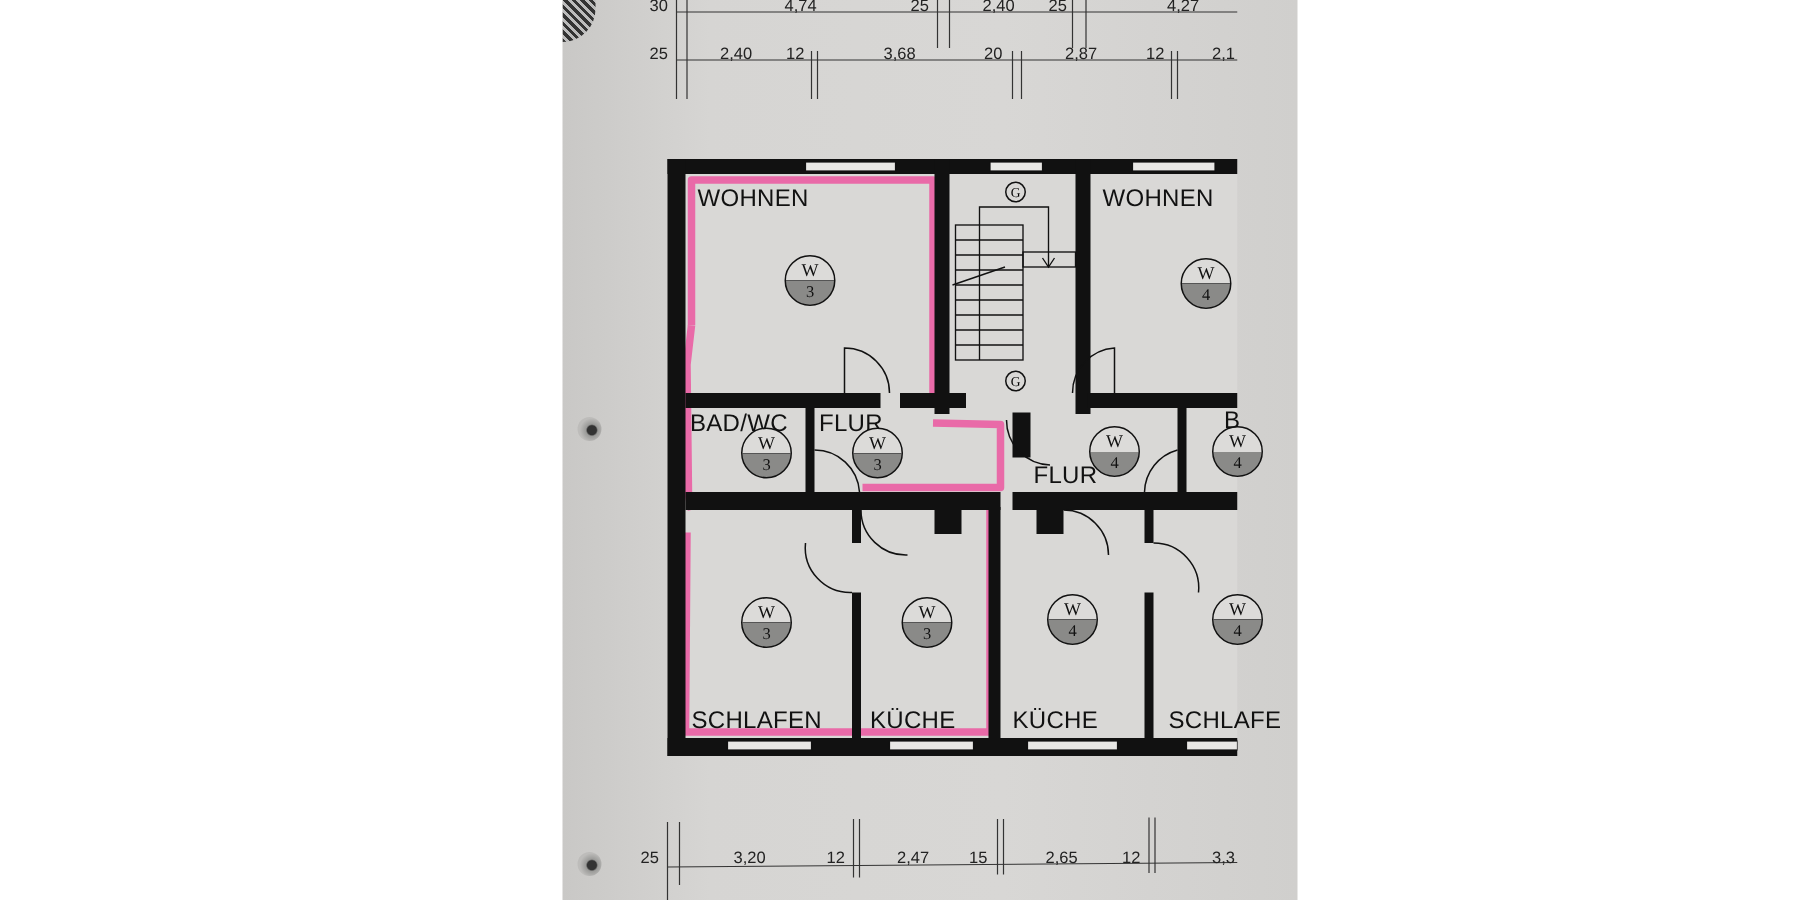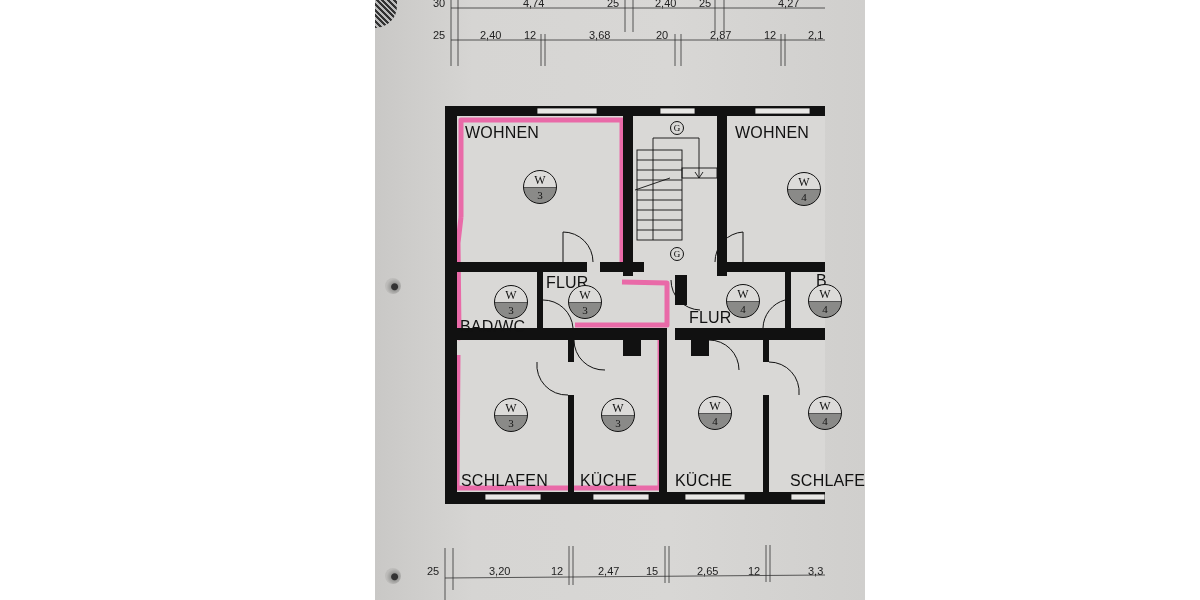--- a/index.html
+++ b/index.html
@@ -145,29 +145,29 @@
       <line x1="262" y1="220" x2="307" y2="220"></line>
       <line x1="262" y1="230" x2="307" y2="230"></line>
       <polyline points="278,240 278,138 324,138 324,178"></polyline>
       <polyline points="320,172 324,178 328,172"></polyline>
       <line x1="260" y1="190" x2="295" y2="178"></line>
       <rect x="307" y="168" width="35" height="10"></rect>
     </g>
   </svg>
 
   <div class="lbl" style="left:90px;top:124px;">WOHNEN</div>
-  <div class="lbl" style="left:85px;top:274px;margin-top:44px;">BAD/WC</div>
+  <div class="lbl" style="left:85px;top:274px;">BAD/WC</div>
   <div class="lbl" style="left:171px;top:274px;">FLUR</div>
   <div class="lbl" style="left:86px;top:472px;">SCHLAFEN</div>
   <div class="lbl" style="left:205px;top:472px;">KÜCHE</div>
   <div class="lbl" style="left:360px;top:124px;">WOHNEN</div>
   <div class="lbl" style="left:314px;top:309px;">FLUR</div>
   <div class="lbl" style="left:441px;top:272px;">B</div>
   <div class="lbl" style="left:300px;top:472px;">KÜCHE</div>
-  <div class="lbl" style="left:415px;top:472px;">SCHLAFE</div>
+  <div class="lbl" style="left:404px;top:472px;">SCHLAFE</div>
 
   <div class="wsym" style="left:148px;top:170px;">
       <span class="w">W</span>
       <span class="n">3</span>
     </div>
   <div class="wsym" style="left:119px;top:285px;">
       <span class="w">W</span>
       <span class="n">3</span>
     </div>
   <div class="wsym" style="left:193px;top:285px;">

